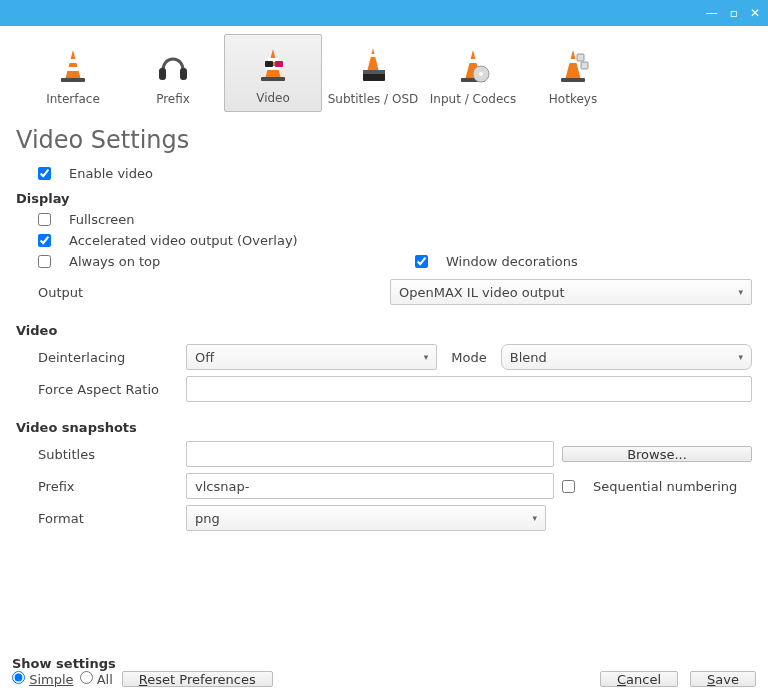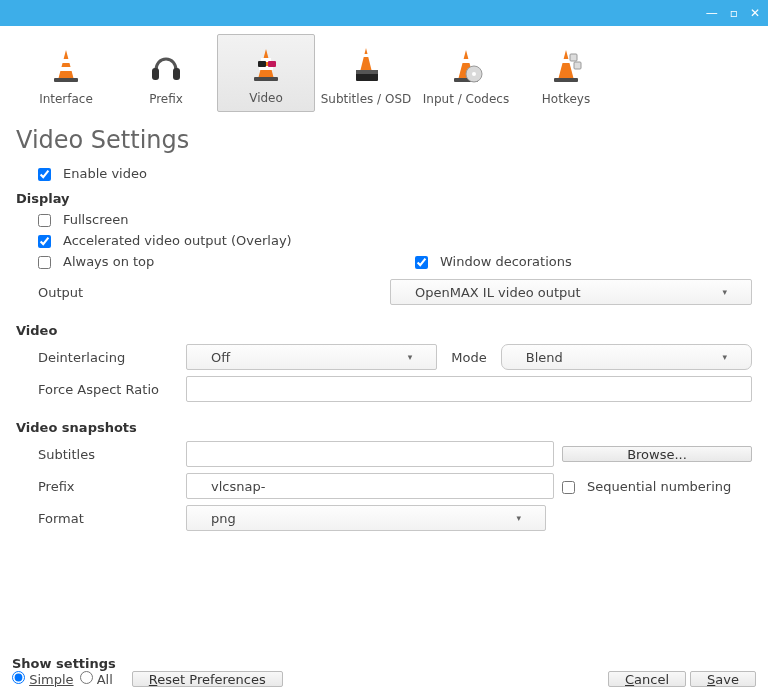--- a/index.html
+++ b/index.html
@@ -3,55 +3,55 @@
 <meta charset="utf-8">
 <style>
   * { box-sizing: border-box; }
   html, body { margin:0; padding:0; font-family:"DejaVu Sans","Segoe UI",Arial,sans-serif; font-size:13px; color:#4a4a4a; background:#fff; }
   .window { width:768px; height:699px; display:flex; flex-direction:column; background:#fff; }
   .titlebar { background:#3daee9; color:#fff; height:26px; display:flex; align-items:center; position:relative; }
   .titlebar-title { flex:1; text-align:center; font-size:13px; }
   .titlebar-controls { position:absolute; right:8px; top:0; height:26px; display:flex; align-items:center; gap:12px; }
   .titlebar-controls span { color:#fff; cursor:pointer; font-size:12px; line-height:1; }
 
-  .tabs { display:flex; align-items:center; padding:8px 12px 0 17px; gap:2px; }
+  .tabs { display:flex; align-items:center; padding:8px 12px 0 24px; gap:2px; }
   .tab { width:98px; height:78px; display:flex; flex-direction:column; align-items:center; justify-content:flex-end; padding-bottom:6px; cursor:pointer; border-radius:2px; gap:4px; }
   .tab.selected { background:linear-gradient(#f2f2f2,#e5e5e5); border:1px solid #bdbdbd; }
   .tab-label { font-size:12px; color:#555; }
   .cone { position:relative; width:44px; height:44px; }
   .cone svg { width:44px; height:44px; }
 
   .content { padding:10px 16px 0 16px; flex:1; overflow:hidden; }
   .page-title { font-size:24px; color:#666; font-weight:400; margin:4px 0 12px 0; }
 
   .row { display:flex; align-items:center; margin:6px 0; }
-  .check { display:flex; align-items:flex-end; gap:12px; }
+  .check { display:flex; align-items:center; gap:18px; }
   .check input { margin:0; }
   .check-label { color:#444; }
 
   .group-heading { font-weight:bold; color:#333; margin:10px 0 4px 0; font-size:13px; }
   .indent { padding-left:22px; }
   .two-col { display:flex; gap:40px; }
   .two-col > * { flex:1; }
 
   .field-row { display:flex; align-items:center; margin:6px 0; gap:8px; }
   .field-label { width:140px; color:#444; }
   .field-label.narrow { width:auto; }
-  .combo, .text-input { height:26px; border:1px solid #c7c7c7; border-radius:2px; background:linear-gradient(#fdfdfd,#f2f2f2); padding:0 24px; display:flex; align-items:center; justify-content:space-between; color:#444; font-size:13px; }
+  .combo, .text-input { height:26px; border:1px solid #c7c7c7; border-radius:2px; background:linear-gradient(#fdfdfd,#f2f2f2); padding:0 8px; display:flex; align-items:center; justify-content:space-between; color:#444; font-size:13px; }
   .text-input { background:#fff; }
   .combo .caret { font-size:9px; color:#666; }
   .btn { height:16px; border:1px solid #bcbcbc; border-radius:2px; background:linear-gradient(#f8f8f8,#e9e9e9); padding:0 16px; display:inline-flex; align-items:center; justify-content:center; color:#333; cursor:pointer; font-size:13px; }
 
   .footer { display:flex; align-items:center; padding:6px 12px 12px 12px; gap:10px; }
-  .footer-left { flex:1; display:flex; align-items:center; gap:10px; }
+  .footer-left { flex:1; display:flex; align-items:center; }
   .radio-group { display:flex; align-items:center; gap:6px; }
   .radio-group input { margin:0; }
   .footer-title { font-weight:bold; color:#333; margin-right:6px; }
   .underline { text-decoration:underline; text-decoration-style:solid; }
-  .footer-right { display:flex; gap:4px;padding-left:24px; }
+  .footer-right { display:flex; gap:12px;padding-left:24px; }
 </style>
 </head>
 <body>
 
 <div class="window">
   <div class="titlebar">
     <div class="titlebar-controls">
       <span>—</span>
       <span>▫</span>
       <span>✕</span>

